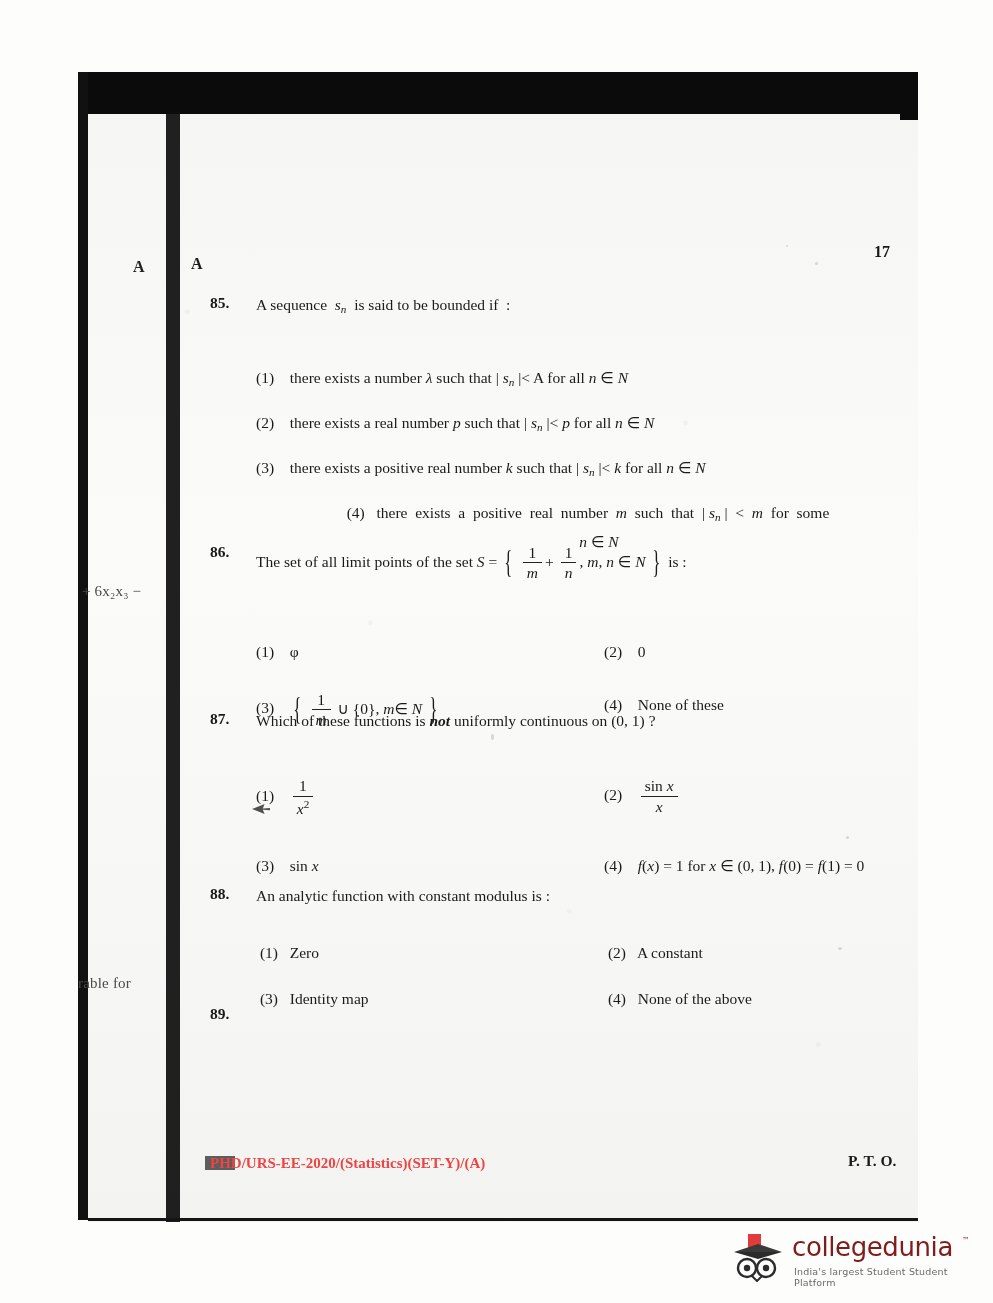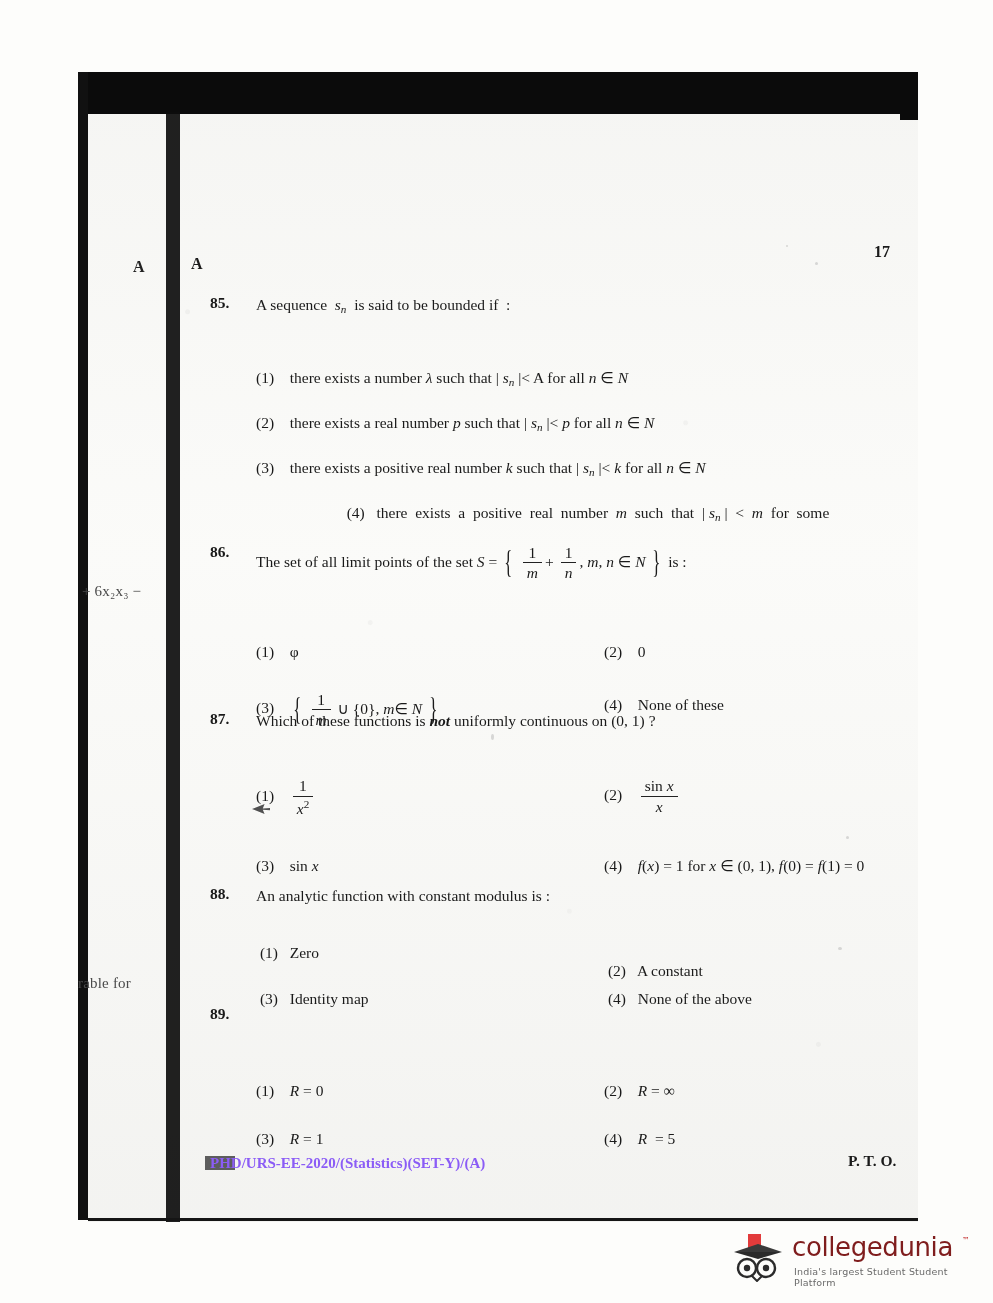--- a/index.html
+++ b/index.html
@@ -101,21 +101,21 @@
 
   
   .penmark{
     position:absolute;left:252px;top:804px;width:18px;height:10px;
     background:#333;clip-path:polygon(0 50%,70% 0,60% 45%,100% 40%,100% 62%,60% 58%,70% 100%);
     opacity:.85;
   }
   
   .footer-code{
     position:absolute;left:210px;top:1155px;
-    font-weight:bold;font-size:15px;color:#8b5cf6;
+    font-weight:bold;font-size:15px;color:#ef4444;
   }
   .footer-smudge{
     position:absolute;left:205px;top:1156px;width:30px;height:14px;
     background:#2b2b2b;opacity:.75;
   }
   .footer-pto{
     position:absolute;left:848px;top:1152px;
     font-weight:bold;font-size:15.5px;
   }
   .footer-rule{
@@ -174,20 +174,21 @@
         <span class="ol">(1)</span>&nbsp; there exists a number <i class="v">λ</i> such that | <i class="v">s<span class="sub">n</span></i> |&lt; A for all <i class="v">n</i> ∈ <i class="v">N</i>
       </div>
       <div class="opt col1 wide" style="top:89px;">
         <span class="ol">(2)</span>&nbsp; there exists a real number <i class="v">p</i> such that | <i class="v">s<span class="sub">n</span></i> |&lt; <i class="v">p</i> for all <i class="v">n</i> ∈ <i class="v">N</i>
       </div>
       <div class="opt col1 wide" style="top:134px;">
         <span class="ol">(3)</span>&nbsp; there exists a positive real number <i class="v">k</i> such that | <i class="v">s<span class="sub">n</span></i> |&lt; <i class="v">k</i> for all <i class="v">n</i> ∈ <i class="v">N</i>
       </div>
       <div class="opt col1 wide" style="top:179px;width:660px;text-align:center;">
         <span class="ol">(4)</span>&nbsp; there&nbsp; exists&nbsp; a&nbsp; positive&nbsp; real&nbsp; number&nbsp; <i class="v">m</i>&nbsp; such&nbsp; that&nbsp; | <i class="v">s<span class="sub">n</span></i> |&nbsp; &lt;&nbsp; <i class="v">m</i>&nbsp; for&nbsp; some
+        <div style="margin-left:26px;margin-top:4px;"><i class="v">n</i> ∈ <i class="v">N</i></div>
       </div>
     </div>
   </div>
 
   <div class="q" style="top:543px;">
     <div class="qnum">86.</div>
     <div class="qtext">
       The set of all limit points of the set <i class="v">S</i> =
       <span class="brace">{</span>
       <span class="frac"><span class="num">1</span><span class="den"><i class="v">m</i></span></span>+
@@ -230,34 +231,28 @@
     </div>
   </div>
 
   <div class="penmark"></div>
 
   <div class="q" style="top:885px;">
     <div class="qnum">88.</div>
     <div class="qtext">An analytic function with constant modulus is :</div>
     <div class="opts" style="height:110px;text-align:center;">
       <div class="opt col1" style="top:30px;"><span class="ol">(1)</span>&nbsp; Zero</div>
-      <div class="opt col2" style="top:30px;margin-top:18px;"><span class="ol">(2)</span>&nbsp; A constant</div>
+      <div class="opt col2" style="top:30px;"><span class="ol">(2)</span>&nbsp; A constant</div>
       <div class="opt col1" style="top:76px;"><span class="ol">(3)</span>&nbsp; Identity map</div>
       <div class="opt col2" style="top:76px;"><span class="ol">(4)</span>&nbsp; None of the above</div>
     </div>
   </div>
 
   <div class="q" style="top:1005px;">
     <div class="qnum">89.</div>
-    <div class="opts" style="height:110px;">
-      <div class="opt col1" style="top:70px;"><span class="ol">(1)</span>&nbsp; <i class="v">R</i> = 0</div>
-      <div class="opt col2" style="top:70px;"><span class="ol">(2)</span>&nbsp; <i class="v">R</i> = ∞</div>
-      <div class="opt col1" style="top:118px;"><span class="ol">(3)</span>&nbsp; <i class="v">R</i> = 1</div>
-      <div class="opt col2" style="top:118px;"><span class="ol">(4)</span>&nbsp; <i class="v">R</i>&nbsp; = 5</div>
-    </div>
   </div>
 
   <div class="footer-smudge"></div>
   <div class="footer-code">PHD/URS-EE-2020/(Statistics)(SET-Y)/(A)</div>
   <div class="footer-pto">P. T. O.</div>
   <div class="footer-rule"></div>
 
   <div class="speck" style="left:815px;top:262px;width:3px;height:3px;"></div>
   <div class="speck" style="left:786px;top:245px;width:2px;height:2px;"></div>
   <div class="speck" style="left:846px;top:836px;width:3px;height:3px;"></div>

